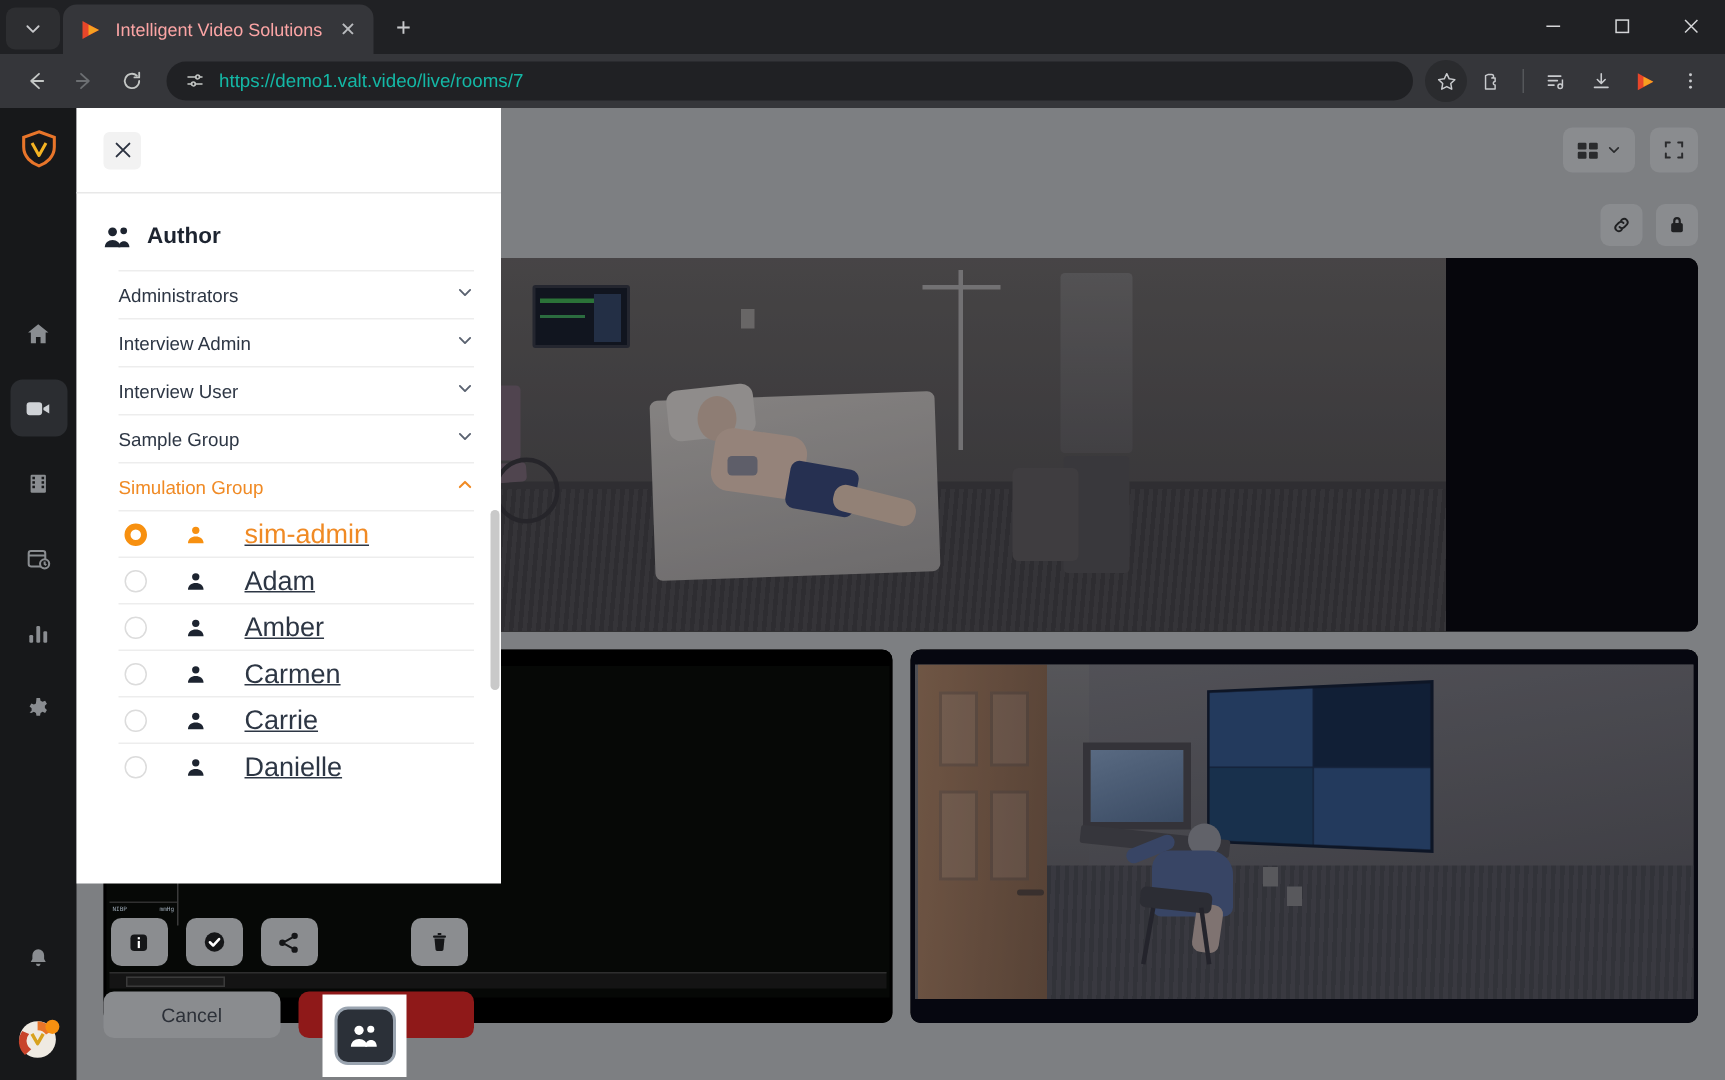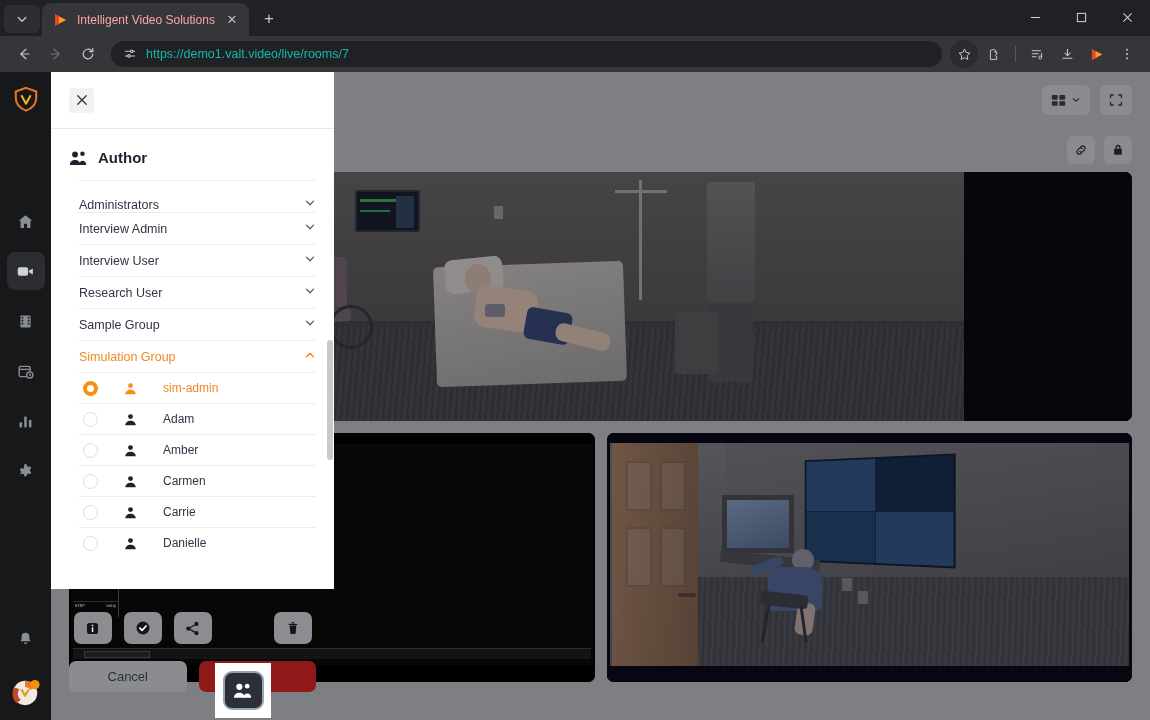--- a/index.html
+++ b/index.html
@@ -420,29 +420,30 @@
   .sp-section-title {
     display: flex; align-items: center; gap: 10px; padding: 20px 18px 14px 18px;
     font-size: 15px; font-weight: bold; color: #1d2430; flex: none;
   }
   .sp-scroll { flex: 1; overflow: hidden; position: relative; }
   .sp-list { padding: 0 18px 0 28px; }
   .grp-row {
     height: 32px; display: flex; align-items: center;
     border-top: 1px solid #ededed; font-size: 12.5px; color: #2d3644;
   }
-  .grp-row:first-child { border-top: 1px solid #ededed; align-items: flex-end; }
+  .grp-row:first-child { border-top: 1px solid #ededed; }
   .grp-row .glabel { flex: 1; }
   .grp-row.expanded .glabel { color: #f08a24; }
   .grp-row .chev { color: #5a6270; }
   .grp-row.expanded .chev { color: #f08a24; }
   .usr-row {
     height: 31px; display: flex; align-items: center; gap: 26px;
-    border-top: 1px solid #ededed; font-size: 12px; color: #2d3644;
+    border-top: 1px solid #ededed; font-size: 18px; color: #2d3644;
     padding-left: 4px;
+    text-decoration: underline;
   }
   .radio {
     width: 15px; height: 15px; border-radius: 50%; border: 1.6px solid #dcdcdc;
     flex: none;
   }
   .radio.on { border: 4px solid #f79010; }
   .usr-icon { color: #1d2430; display: flex; align-items: center; flex:none; }
   .usr-row.selected .ulabel { color: #f08a24; }
   .usr-row.selected .usr-icon { color: #f79010; }
   .sp-scrollbar {
@@ -901,26 +902,20 @@
                   <path d="M3 5l4 4 4-4" stroke="currentColor" stroke-width="1.5" fill="none" stroke-linecap="round" stroke-linejoin="round"></path>
                 </svg></span>
           </div>
           <div class="grp-row">
             <span class="glabel">Interview User</span>
             <span class="chev"><svg width="12" height="12" viewBox="0 0 14 14">
                   <path d="M3 5l4 4 4-4" stroke="currentColor" stroke-width="1.5" fill="none" stroke-linecap="round" stroke-linejoin="round"></path>
                 </svg></span>
           </div>
           <div class="grp-row">
-            <span class="glabel">Research User</span>
-            <span class="chev"><svg width="12" height="12" viewBox="0 0 14 14">
-                  <path d="M3 5l4 4 4-4" stroke="currentColor" stroke-width="1.5" fill="none" stroke-linecap="round" stroke-linejoin="round"></path>
-                </svg></span>
-          </div>
-          <div class="grp-row">
             <span class="glabel">Sample Group</span>
             <span class="chev"><svg width="12" height="12" viewBox="0 0 14 14">
                   <path d="M3 5l4 4 4-4" stroke="currentColor" stroke-width="1.5" fill="none" stroke-linecap="round" stroke-linejoin="round"></path>
                 </svg></span>
           </div>
           <div class="grp-row expanded">
             <span class="glabel">Simulation Group</span>
             <span class="chev"><svg width="12" height="12" viewBox="0 0 14 14">
                   <path d="M3 9l4-4 4 4" stroke="currentColor" stroke-width="1.6" fill="none" stroke-linecap="round" stroke-linejoin="round"></path>
                 </svg></span>

